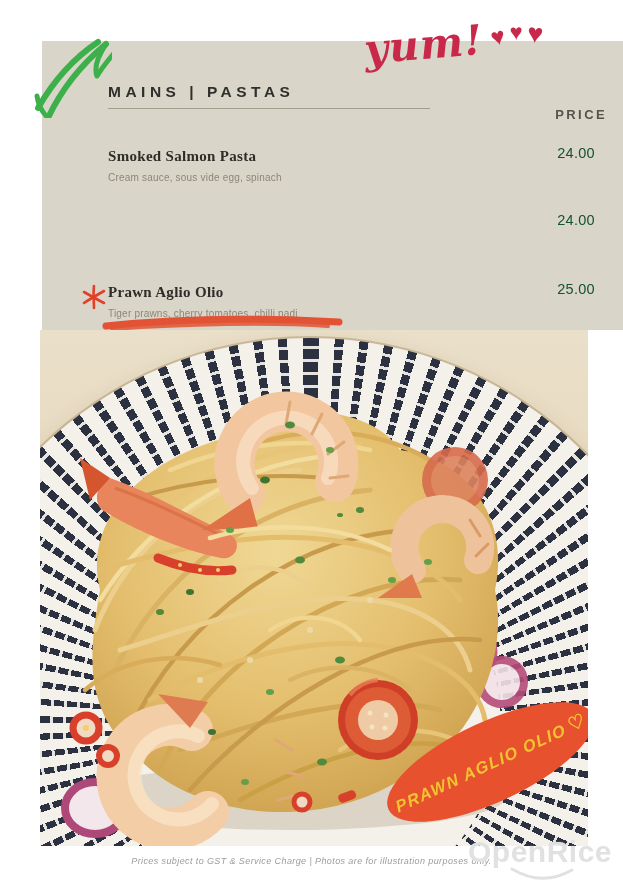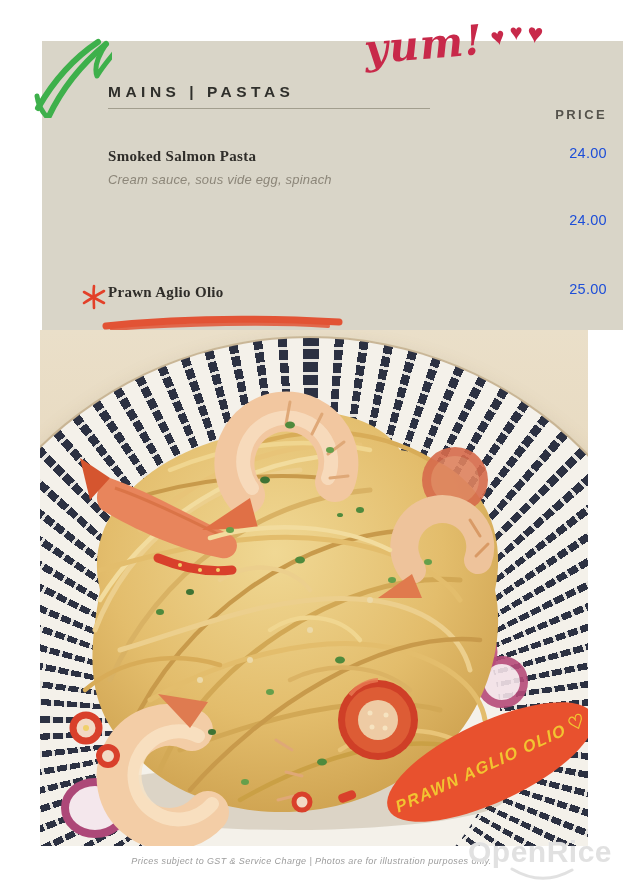--- a/index.html
+++ b/index.html
@@ -25,22 +25,22 @@
   .heading-rule {
     position:absolute; left:66px; top:67px; width:322px; height:1px;
     background:#93907f; opacity:.8;
   }
   .price-label {
     position:absolute; right:43px; top:66px;
     font-size:13px; font-weight:700; letter-spacing:2.4px; color:#55534c;
   }
   .item { position:absolute; left:66px; right:120px; }
   .item-name { font-size:15px; font-weight:700; color:#2f2d29; letter-spacing:.3px;font-family:Liberation Serif, serif; }
-  .item-desc { font-size:13px; font-style:italic; color:#8c8679; margin-top:7px; letter-spacing:.2px; }
-  .item-price { position:absolute; right:43px; font-size:14.5px; color:#1d4ed8; letter-spacing:.3px; }
+  .item-desc { font-size:10px; color:#8c8679; margin-top:7px; letter-spacing:.2px; }
+  .item-price { position:absolute; right:55px; font-size:14.5px; color:#14532d; letter-spacing:.3px; }
   .row1 { top:107px; } .p1 { top:104px; }
   .row2 { top:174px; } .p2 { top:171px; }
   .row3 { top:243px; } .p3 { top:240px; }
 
   
   .asterisk-doodle { position:absolute; left:40px; top:243px; width:24px; height:26px; }
   .underline-doodle { position:absolute; left:58px; top:272px; width:246px; height:22px; }
 
   
   .green-doodle { position:absolute; left:20px; top:18px; width:92px; height:100px; z-index:6; }
@@ -126,20 +126,21 @@
       <div class="item-desc">Cream sauce, sous vide egg, spinach</div>
     </div>
     <div class="item-price p1">24.00</div>
 
     <div class="item row2">
     </div>
     <div class="item-price p2">24.00</div>
 
     <div class="item row3">
       <div class="item-name">Prawn Aglio Olio</div>
+      <div class="item-desc">Tiger prawns, cherry tomatoes, chilli padi</div>
     </div>
     <div class="item-price p3">25.00</div>
 
     <svg class="asterisk-doodle" viewBox="0 0 24 26">
       <path d="M12,2 C11,10 12,18 12,24" fill="none" stroke="#e34029" stroke-width="2.6" stroke-linecap="round"></path>
       <path d="M2,8 C9,12 16,16 22,19" fill="none" stroke="#e34029" stroke-width="2.6" stroke-linecap="round"></path>
       <path d="M22,7 C15,11 8,15 2,19" fill="none" stroke="#e34029" stroke-width="2.6" stroke-linecap="round"></path>
     </svg>
 
     <svg class="underline-doodle" viewBox="0 0 246 22">

